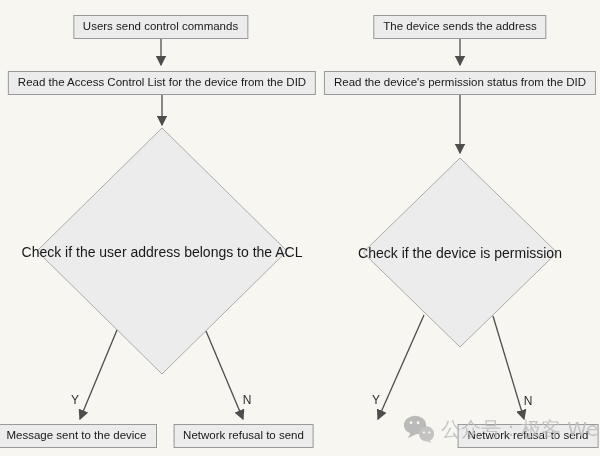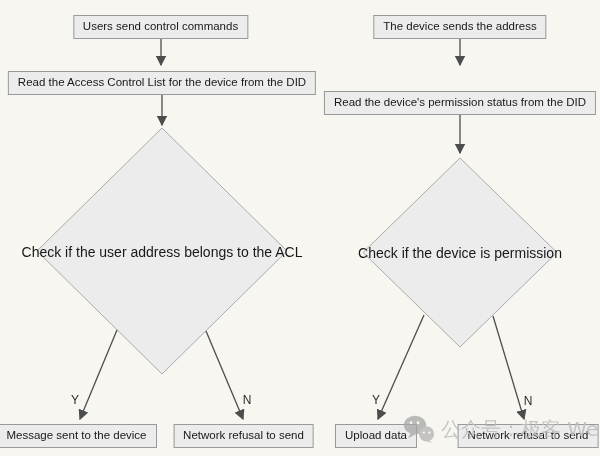--- a/index.html
+++ b/index.html
@@ -101,25 +101,24 @@
 
   <div class="node" style="left:160.5px; top:15px;">Users send control commands</div>
   <div class="node" style="left:162px; top:71px;">Read the Access Control List for the device from the DID</div>
   <div class="decision-label" style="left:162px; top:252px;">Check if the user address belongs to the ACL</div>
   <div class="edge-label" style="left:75px; top:400px;">Y</div>
   <div class="edge-label" style="left:247px; top:400px;">N</div>
   <div class="node" style="left:76.5px; top:424px;">Message sent to the device</div>
   <div class="node" style="left:243.5px; top:424px;">Network refusal to send</div>
 
   <div class="node" style="left:460px; top:15px;">The device sends the address</div>
-  <div class="node" style="left:460px; top:71px;margin-top:20px;">Read the device's permission status from the DID</div>
+  <div class="node" style="left:460px; top:71px;">Read the device's permission status from the DID</div>
   <div class="decision-label" style="left:460px; top:253px;">Check if the device is permission</div>
   <div class="edge-label" style="left:376px; top:400px;">Y</div>
   <div class="edge-label" style="left:528px; top:401px;">N</div>
-  <div class="node" style="left:376px; top:424px;">Upload data</div>
   <div class="node" style="left:528px; top:424px;">Network refusal to send</div>
 
   <div class="watermark">
     <svg width="32" height="30" viewBox="0 0 36 33">
       <ellipse cx="13.5" cy="12" rx="12.5" ry="10.5" fill="#a6a6a6"></ellipse>
       <path d="M9,20 L5.5,27 L15,22 z" fill="#a6a6a6"></path>
       <circle cx="9" cy="9.5" r="1.6" fill="#f7f6f1"></circle>
       <circle cx="17" cy="9.5" r="1.6" fill="#f7f6f1"></circle>
       <circle cx="26.5" cy="22" r="8.5" fill="#b3b3b3"></circle>
       <path d="M29,29 L32.5,32.5 L25.5,29.5 z" fill="#b3b3b3"></path>

